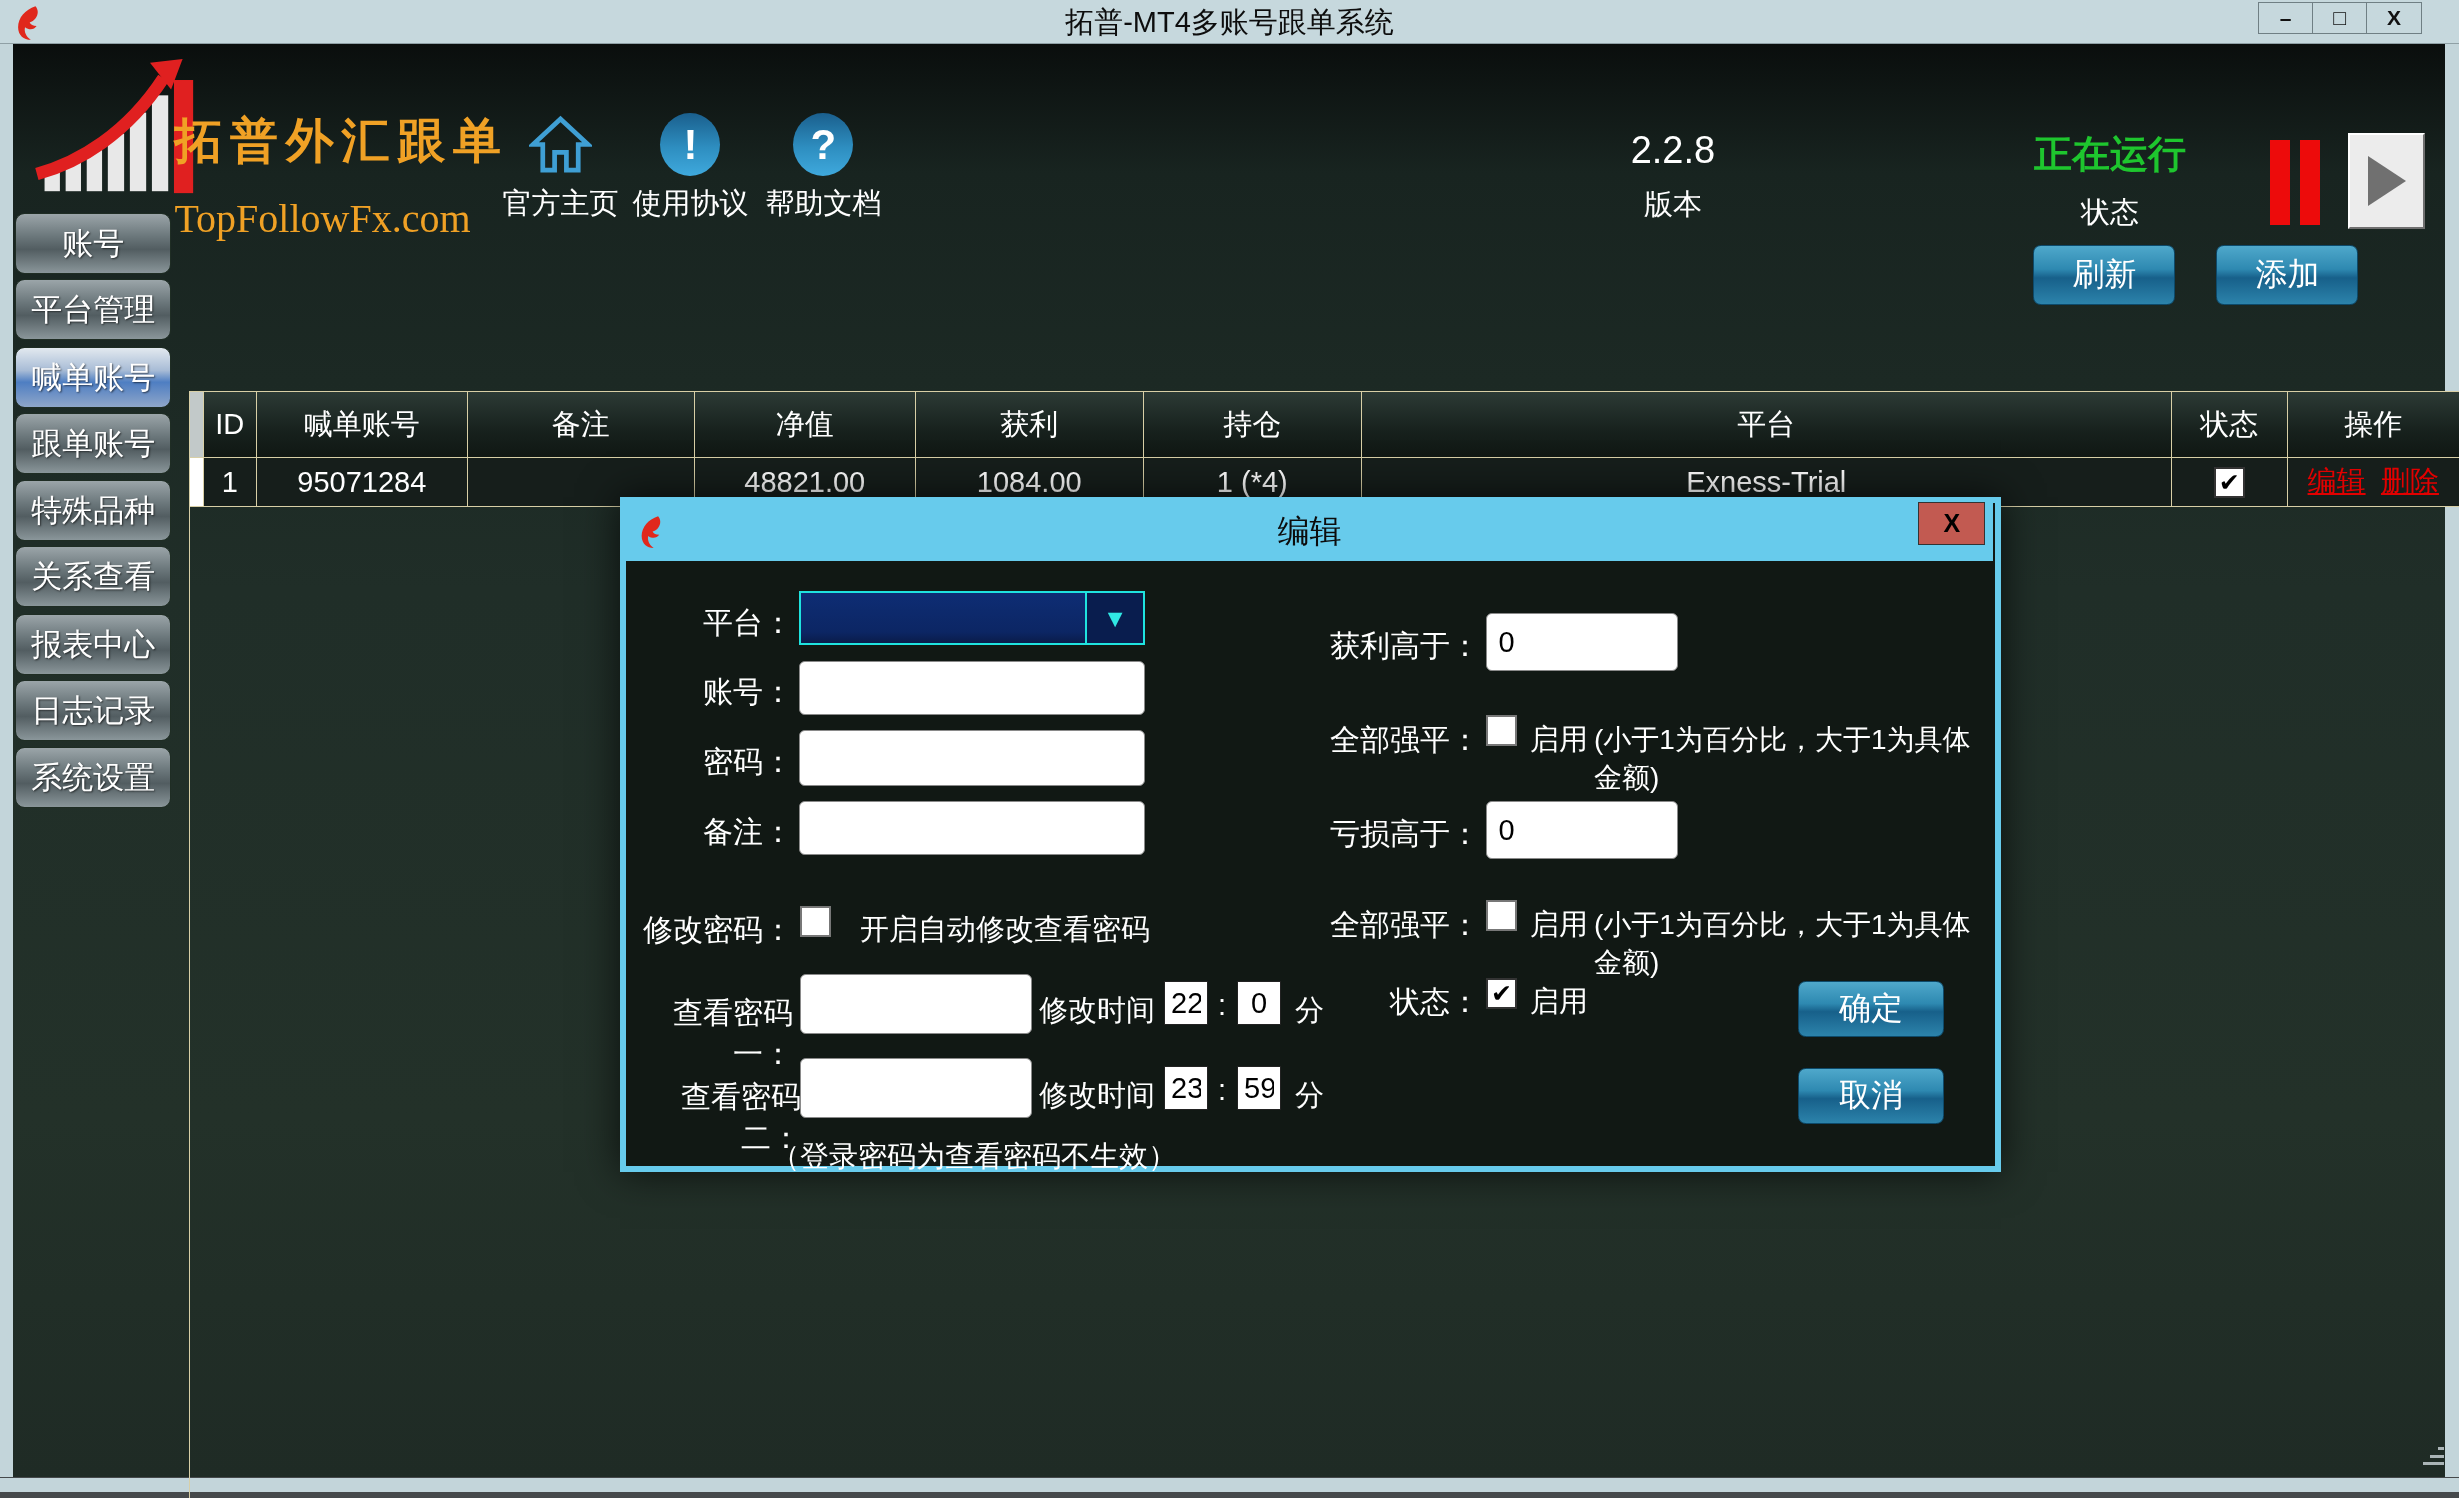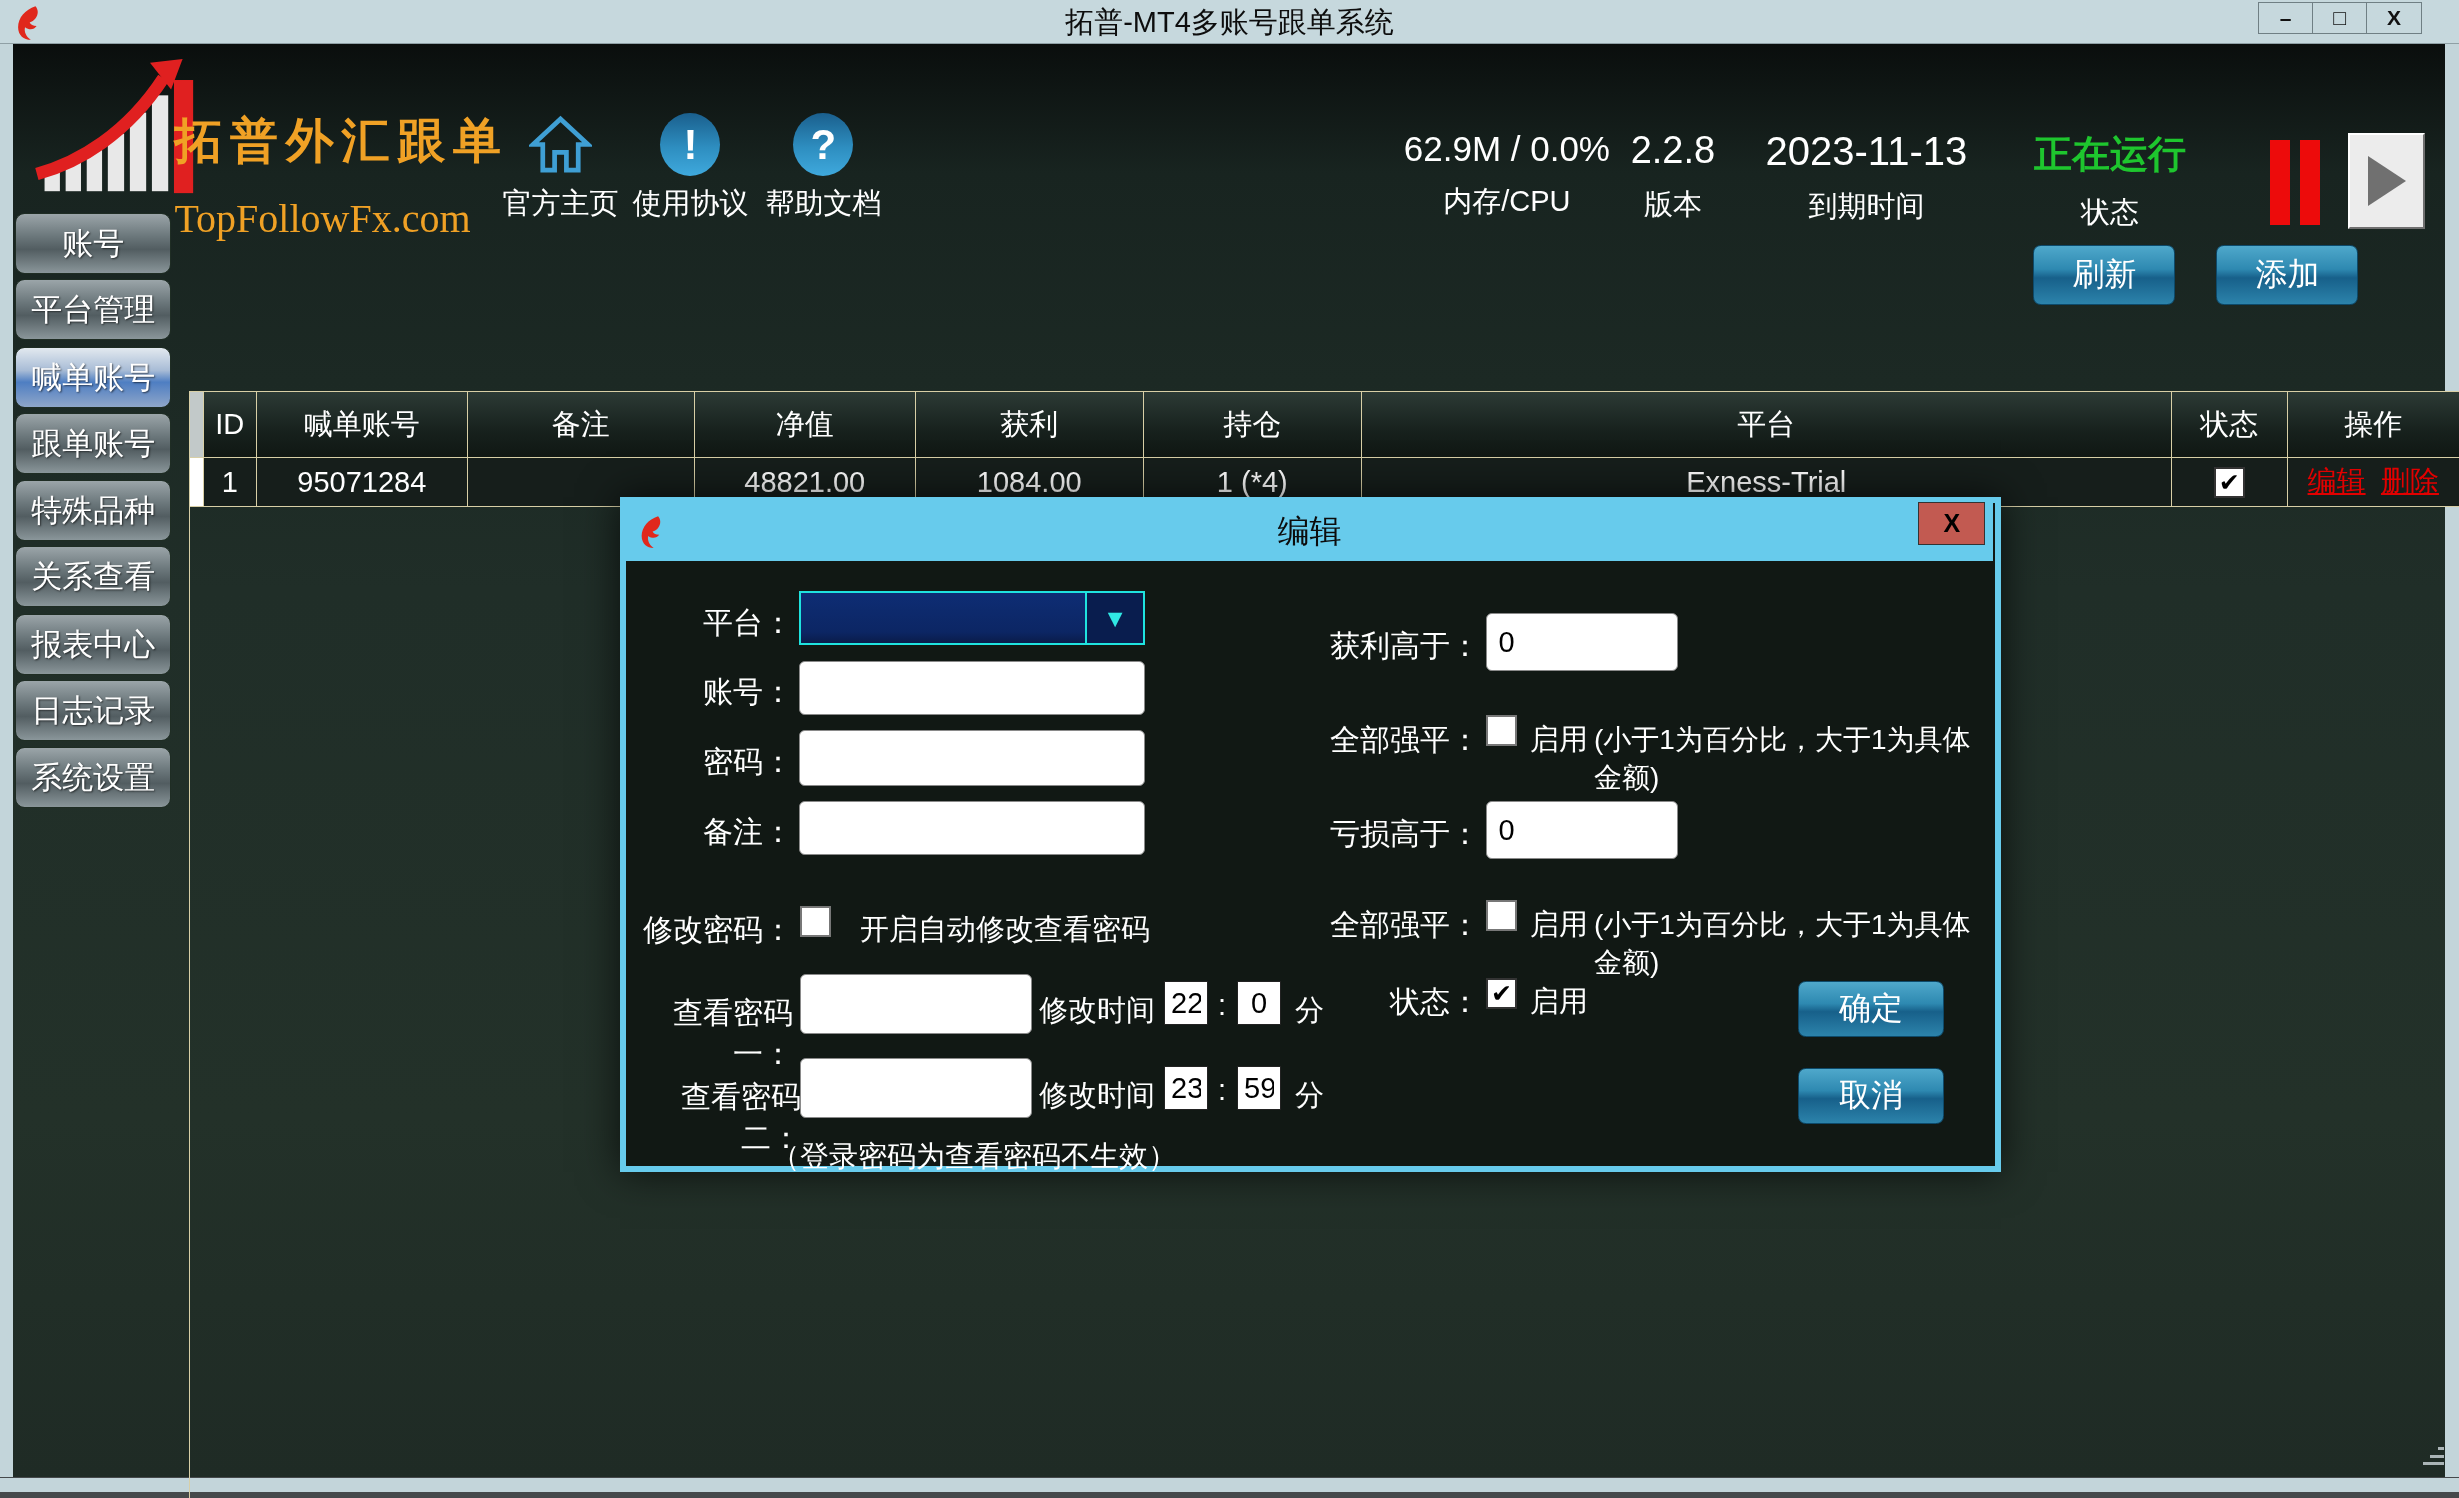--- a/index.html
+++ b/index.html
@@ -139,31 +139,23 @@
     </div>
     <div class="nav-label">使用协议</div>
   </div>
   <div class="abs nav-item" style="left:738px">
     <div class="nav-icon">
       <div class="circle-icon">?</div>
     </div>
     <div class="nav-label">帮助文档</div>
   </div>
 
-  <div class="abs stat" style="left:1378px;width:231px">
-    <div class="stat-value">62.9M / 0.0%</div>
-    <div class="stat-label">内存/CPU</div>
-  </div>
   <div class="abs stat" style="left:1602px;width:115px">
     <div class="stat-value" style="font-size:38px">2.2.8</div>
     <div class="stat-label">版本</div>
-  </div>
-  <div class="abs stat" style="left:1728px;width:250px">
-    <div class="stat-value" style="font-size:40px">2023-11-13</div>
-    <div class="stat-label">到期时间</div>
   </div>
   <div class="abs stat" style="left:2005px;width:183px">
     <div class="stat-value stat-green" style="font-size:38px">正在运行</div>
     <div class="stat-label">状态</div>
   </div>
 
   <div class="abs pause-bar" style="left:2257px"></div>
   <div class="abs pause-bar" style="left:2287px"></div>
   <div class="abs play-btn" style="left:2335px">
     <div class="play-tri"></div>

